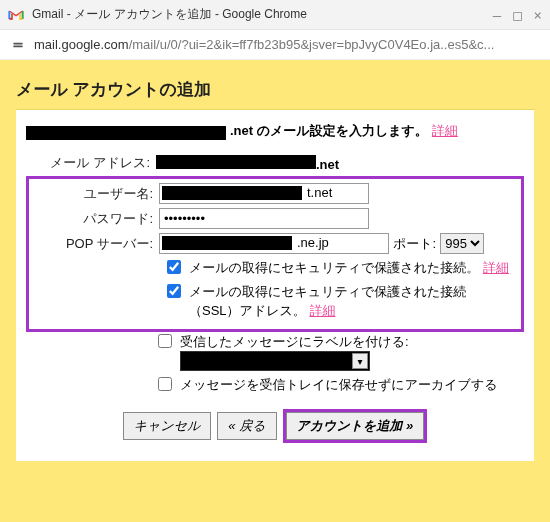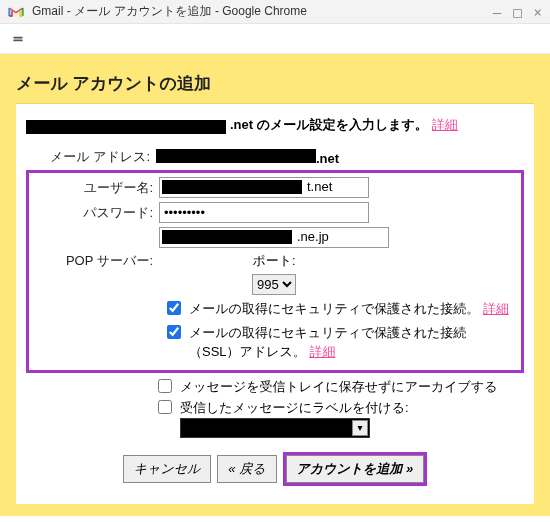--- a/index.html
+++ b/index.html
@@ -7,21 +7,21 @@
     margin: 0;
     font-family: Arial, "Hiragino Sans", "Meiryo", sans-serif;
     font-size: 13px;
     background: #fff;
     width: 550px;
     height: 522px;
     overflow: hidden;
   }
   
   .titlebar {
-    height: 24px;
+    height: 30px;
     background: #f3f3f3;
     display: flex;
     align-items: center;
     padding: 0 8px;
     color: #222;
     border-bottom: 1px solid #e5e5e5;
   }
   .titlebar .logo {
     width: 16px; height: 16px;
     margin-right: 8px;
@@ -106,21 +106,21 @@
     border: 1px solid #999;
     padding: 2px 4px;
     font-size: 13px;
     height: 21px;
   }
   select {
     border: 1px solid #999;
     font-size: 13px;
     height: 21px;
   }
-  .port-row { display:flex; align-items:center; gap:4px;flex-direction:column; }
+  .port-row { display:flex; align-items:center; gap:4px; }
   .check-row {
     display: flex; align-items: flex-start;
     margin: 4px 0 2px 0;
   }
   .check-col {
     width: 150px; flex-shrink: 0;
     display:flex; justify-content:flex-end; padding-right:4px;
   }
   .check-row input[type=checkbox] {
     width: 14px; height: 14px; margin: 2px 0 0 0;
@@ -183,20 +183,23 @@
   </div>
 </div>
 
 <div class="addrbar">
   <span class="secure-icon">
     <svg viewBox="0 0 24 24" width="14" height="14">
       <rect x="4" y="8" width="16" height="3" rx="1" fill="#555"></rect>
       <rect x="4" y="13" width="16" height="3" rx="1" fill="#555"></rect>
     </svg>
   </span>
+  <span class="addr">
+    <span class="host">mail.google.com</span><span>/mail/u/0/?ui=2&amp;ik=ff7fb23b95&amp;jsver=bpJvyC0V4Eo.ja..es5&amp;c...</span>
+  </span>
 </div>
 
 <div class="content-wrap">
   <div class="content">
     <div class="heading">メール アカウントの追加</div>
 
     <div class="inner">
 
       <div class="intro-row">
         <span class="black-block" style="width:200px;"></span>
@@ -256,42 +259,42 @@
           <div class="check-col">
               <input type="checkbox" checked="" style="">
             </div>
           <div class="check-label">
             <span>メールの取得にセキュリティで保護された接続（SSL）アドレス。</span>
             <span class="link">詳細</span>
           </div>
         </div>
       </div>
 
-      <div class="check-row">
-        <div class="check-col">
-            <input type="checkbox" style="">
-          </div>
-        <div class="check-label">
-          <span>メッセージを受信トレイに保存せずにアーカイブする</span>
-        </div>
-      </div>
-
       <div class="check-row" style="margin-top:0;">
         <div class="check-col">
             <input type="checkbox" style="">
           </div>
         <div class="check-label">
           <span>受信したメッセージにラベルを付ける:</span><br>
           <span class="label-select-wrap">
             <select class="label-select"><option></option></select>
             <span class="label-select-arrow">▾</span>
           </span>
         </div>
       </div>
 
+      <div class="check-row">
+        <div class="check-col">
+            <input type="checkbox" style="">
+          </div>
+        <div class="check-label">
+          <span>メッセージを受信トレイに保存せずにアーカイブする</span>
+        </div>
+      </div>
+
       <div class="btn-row">
         <button class="btn">キャンセル</button>
         <button class="btn">« 戻る</button>
         <span class="btn-box-highlight">
           <button class="btn" style="font-weight:bold;">アカウントを追加 »</button>
         </span>
       </div>
 
     </div>
   </div>

